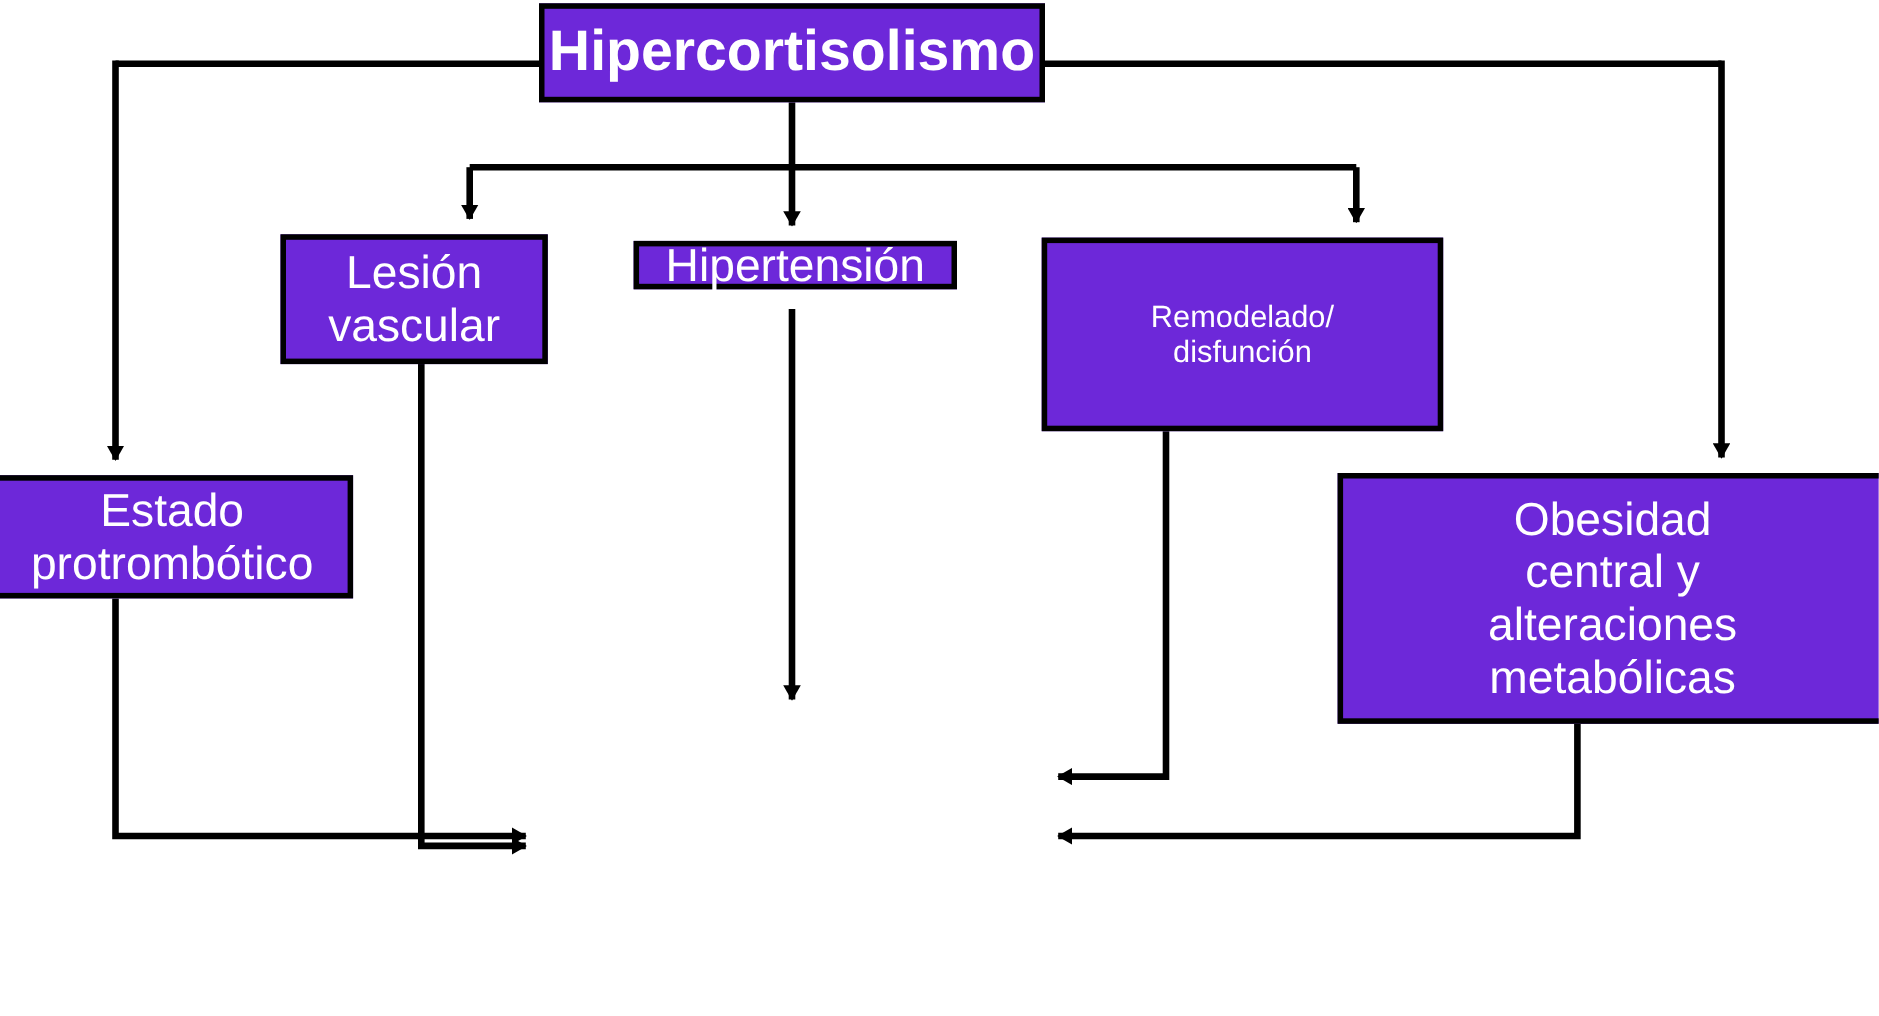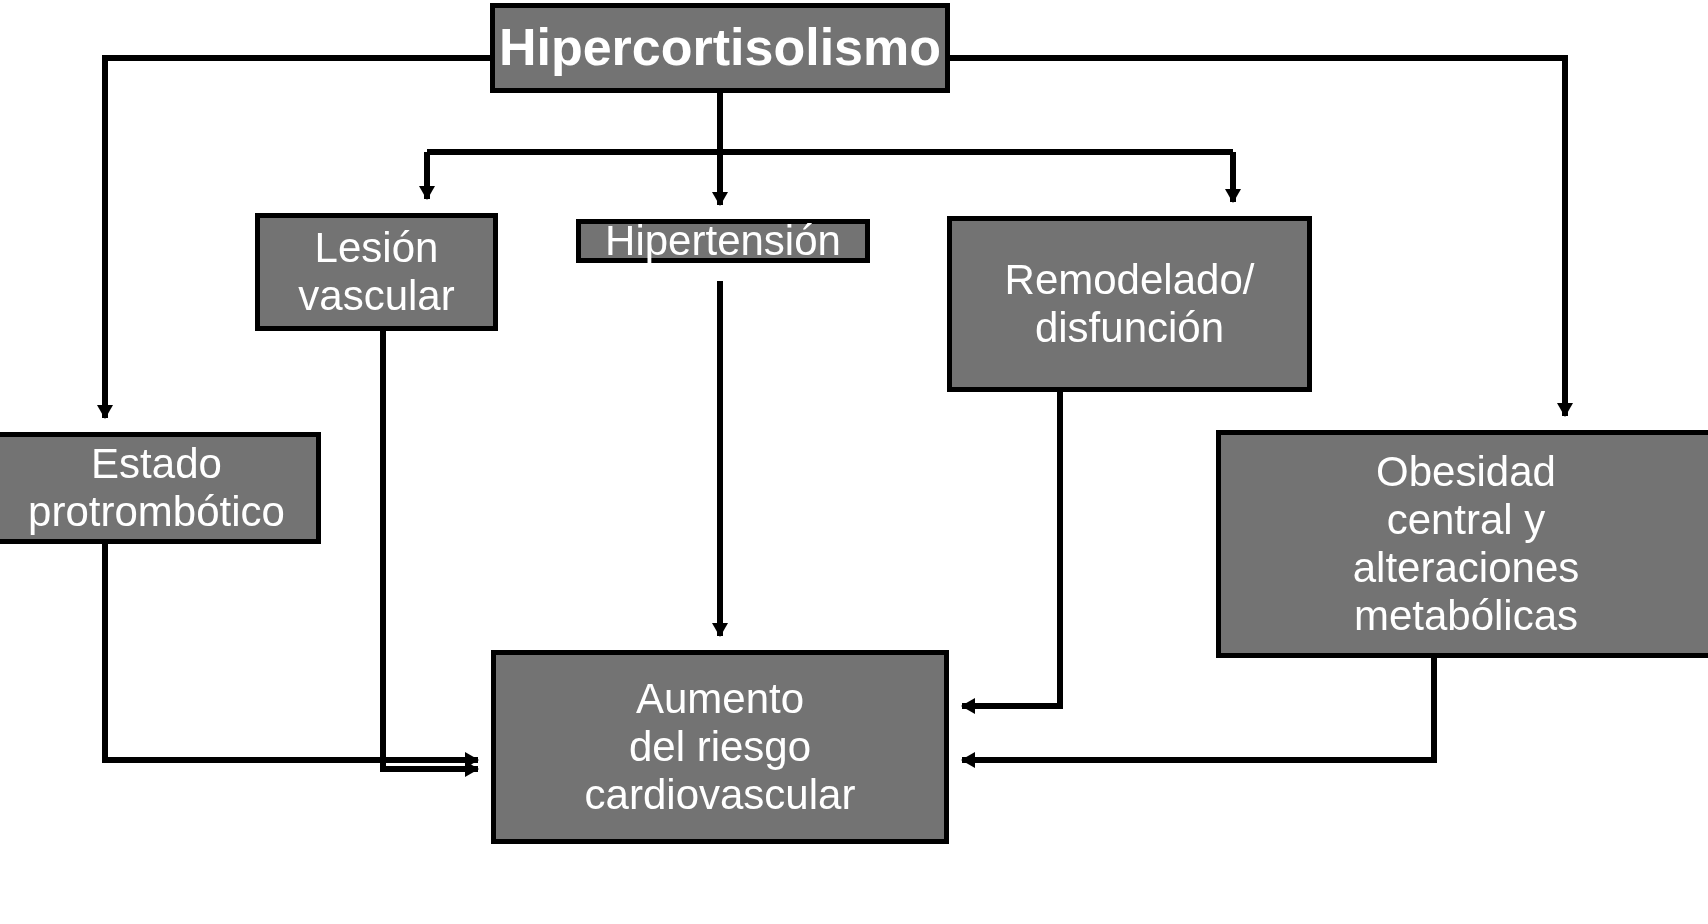--- a/index.html
+++ b/index.html
@@ -19,21 +19,21 @@
     position: absolute;
     left: 0;
     top: 0;
     width: 1708px;
     height: 924px;
     pointer-events: none;
   }
   .node {
     position: absolute;
     box-sizing: border-box;
-    background: #737373;
+    background: #6d28d9;
     border: 5px solid #000000;
     color: #ffffff;
     display: flex;
     align-items: center;
     justify-content: center;
     text-align: center;
     line-height: 1.14;
     white-space: pre-line;
     z-index: 2;
   }
@@ -48,21 +48,21 @@
   #node-lesion-vascular {
     left: 255px; top: 213px; width: 243px; height: 118px;
     font-size: 42px;
   }
   #node-hipertension {
     left: 576px; top: 219px; width: 294px; height: 44px;
     font-size: 42px;
   }
   #node-remodelado {
     left: 947px; top: 216px; width: 365px; height: 176px;
-    font-size: 42px;
+    font-size: 28px;
   }
   #node-estado-protrombotico {
     left: -8px; top: 432px; width: 329px; height: 112px;
     font-size: 42px;
   }
   #node-obesidad {
     left: 1216px; top: 430px; width: 500px; height: 228px;
     font-size: 42px;
   }
   #node-aumento-riesgo {
@@ -128,17 +128,14 @@
 disfunción</div>
 
   <div class="node" id="node-estado-protrombotico">Estado
 protrombótico</div>
 
   <div class="node" id="node-obesidad">Obesidad
 central y
 alteraciones
 metabólicas</div>
 
-  <div class="node" id="node-aumento-riesgo">Aumento
-del riesgo
-cardiovascular</div>
 
 </div>
 
 </body></html>

